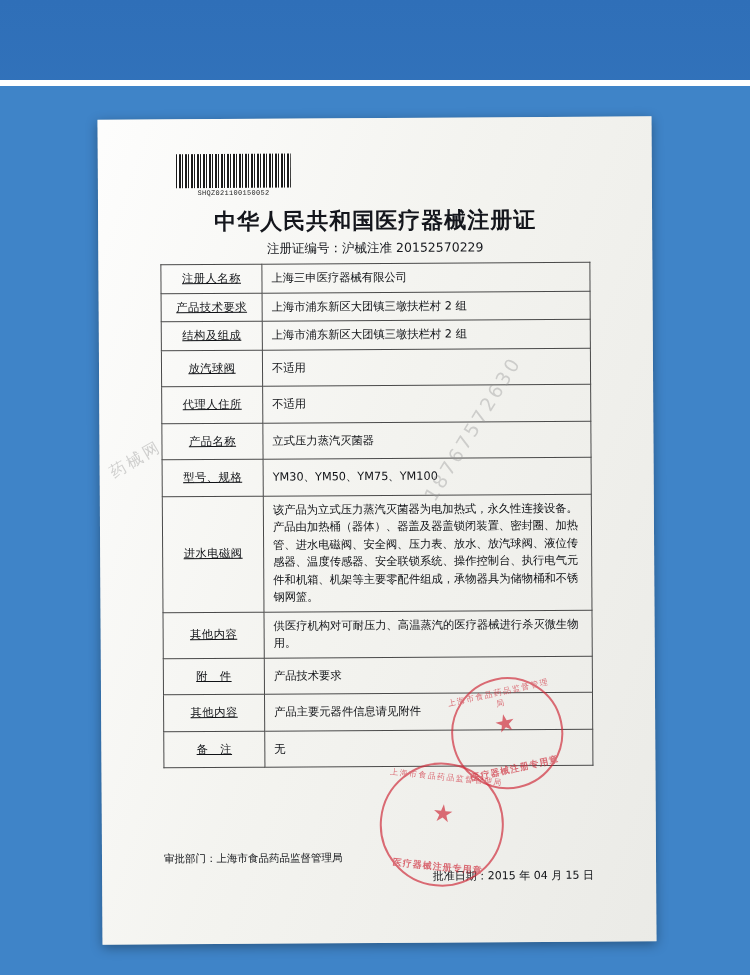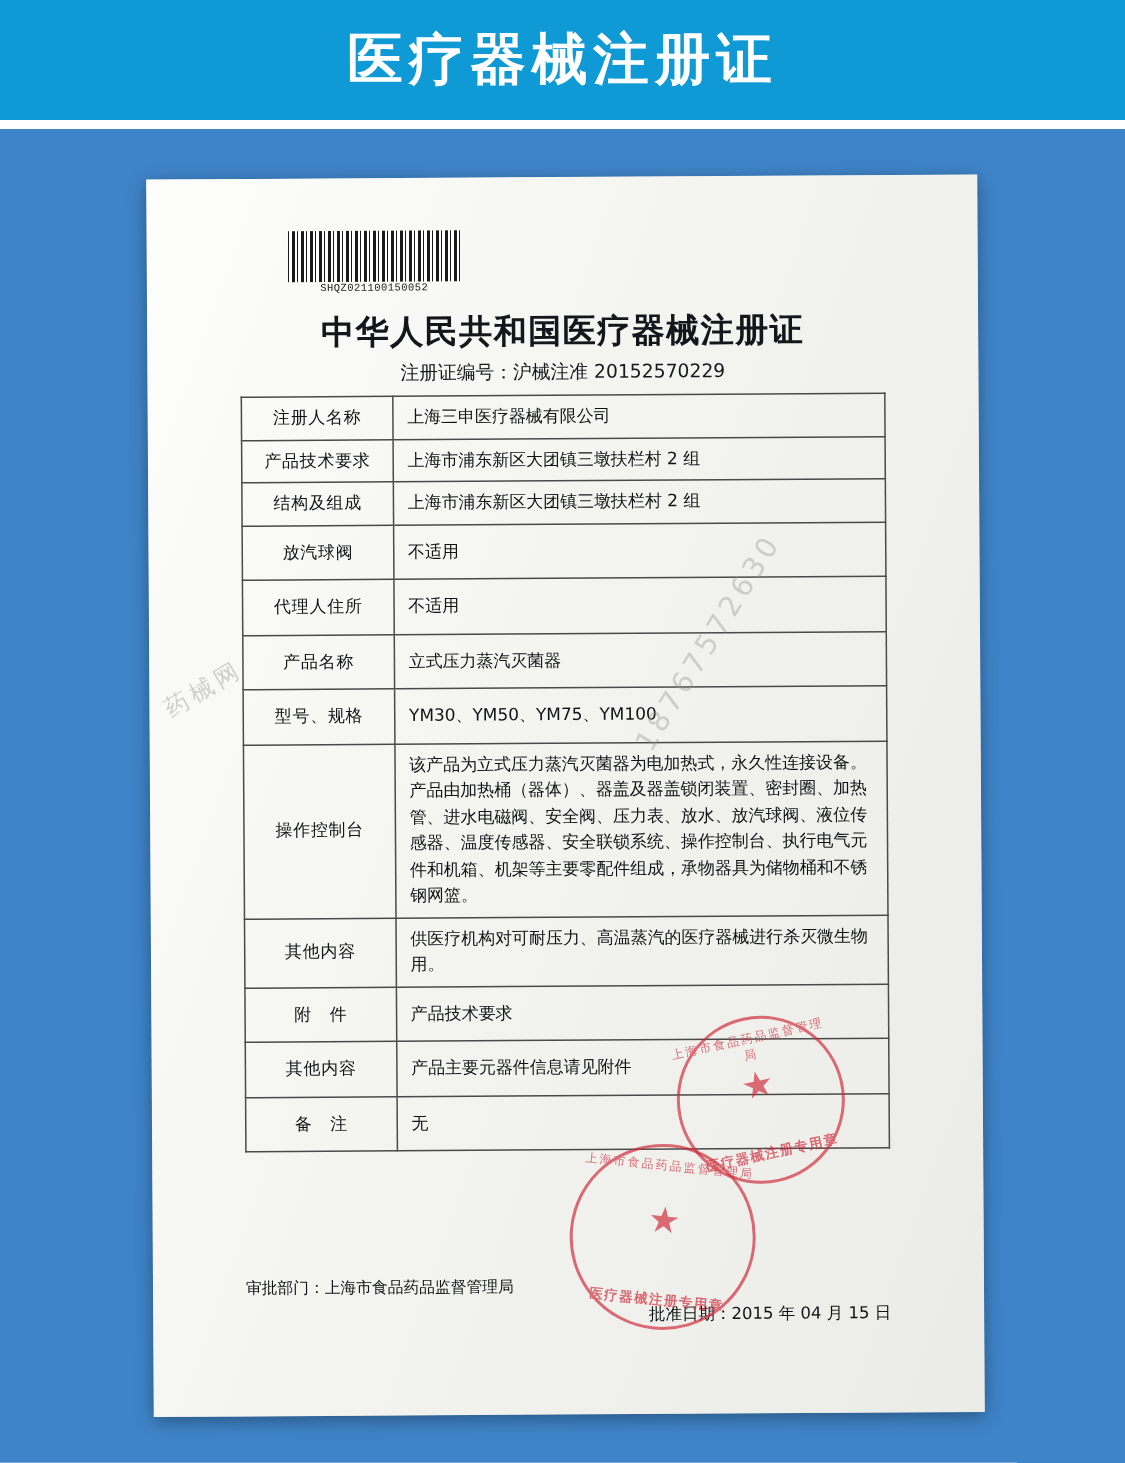--- a/index.html
+++ b/index.html
@@ -72,21 +72,20 @@
     background:
       linear-gradient(110deg, rgba(255,255,255,0.85) 0%, rgba(244,244,240,0.6) 45%, rgba(230,230,226,0.65) 100%);
   }
   
   .barcode-wrap {
     position: absolute;
     left: 78px;
     top: 35px;
     width: 115px;
     text-align: center;
-    margin-left: 16px;
   }
   .barcode {
     height: 34px;
     width: 115px;
     background-image: repeating-linear-gradient(
       to right,
       #1a1a1a 0px, #1a1a1a 1px, #ffffff 1px, #ffffff 3px,
       #1a1a1a 3px, #1a1a1a 5px, #ffffff 5px, #ffffff 6px,
       #1a1a1a 6px, #1a1a1a 7px, #ffffff 7px, #ffffff 9px,
       #1a1a1a 9px, #1a1a1a 11px, #ffffff 11px, #ffffff 12px
@@ -136,20 +135,21 @@
     color: #101216;
     font-family: "DejaVu Sans", "Liberation Sans", sans-serif;
     line-height: 1.55;
     padding: 5px 6px;
     vertical-align: middle;
   }
   .table td.label {
     width: 88px;
     text-align: center;
     letter-spacing: 0.5px;
+    text-decoration: underline;
   }
   .table td.value {
     padding-left: 9px;
   }
   .row-tall td { padding-top: 9px; padding-bottom: 9px; }
   
   .footer {
     position: absolute;
     left: 62px;
     top: 733px;
@@ -237,23 +237,20 @@
     transform: rotate(-30deg);
     font-size: 16px;
     color: rgba(140,140,140,0.38);
   }
 </style>
 </head>
 <body>
 
 <div class="page">
 
-  <div class="banner">
-    <div class="banner-title">医疗器械注册证</div>
-  </div>
   <div class="banner-underline"></div>
 
   <div class="body-area"></div>
 
   <div class="sheet">
     <div class="sheet-inner"></div>
 
     <div class="barcode-wrap">
       <div class="barcode"></div>
       <div class="barcode-num">SHQZ021100150052</div>
@@ -286,21 +283,21 @@
         </tr>
         <tr class="row-tall">
           <td class="label">产品名称</td>
           <td class="value">立式压力蒸汽灭菌器</td>
         </tr>
         <tr class="row-tall">
           <td class="label">型号、规格</td>
           <td class="value">YM30、YM50、YM75、YM100</td>
         </tr>
         <tr>
-          <td class="label">操作控制台</td>
+          <td class="label">进水电磁阀</td>
           <td class="value">该产品为立式压力蒸汽灭菌器为电加热式，永久性连接设备。产品由加热桶（器体）、器盖及器盖锁闭装置、密封圈、加热管、进水电磁阀、安全阀、压力表、放水、放汽球阀、液位传感器、温度传感器、安全联锁系统、操作控制台、执行电气元件和机箱、机架等主要零配件组成，承物器具为储物桶和不锈钢网篮。</td>
         </tr>
         <tr>
           <td class="label">其他内容</td>
           <td class="value">供医疗机构对可耐压力、高温蒸汽的医疗器械进行杀灭微生物用。</td>
         </tr>
         <tr class="row-tall">
           <td class="label">附　件</td>
           <td class="value">产品技术要求</td>
         </tr>

